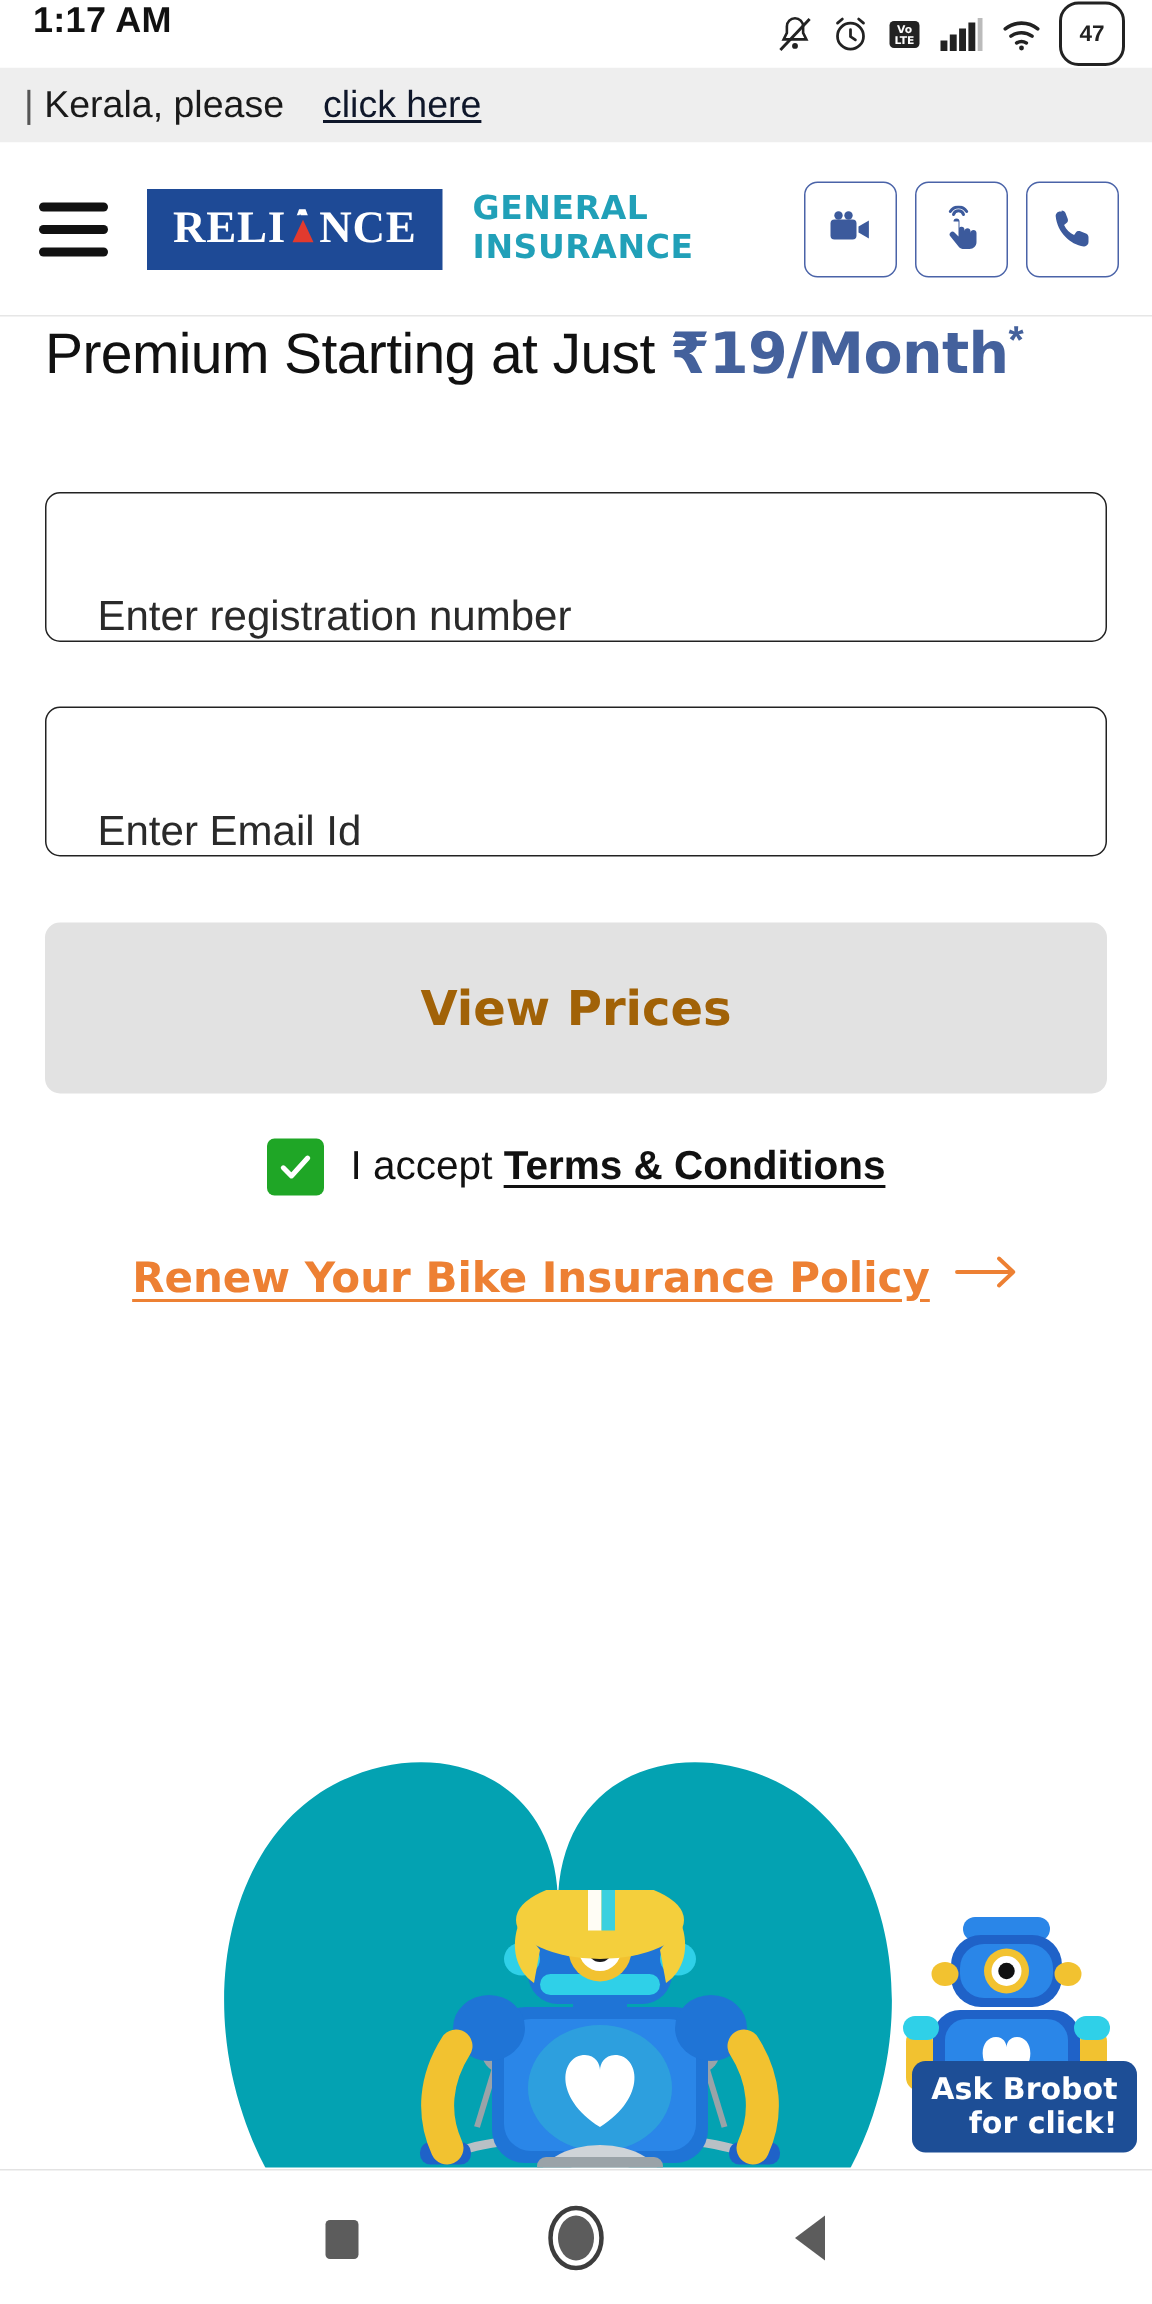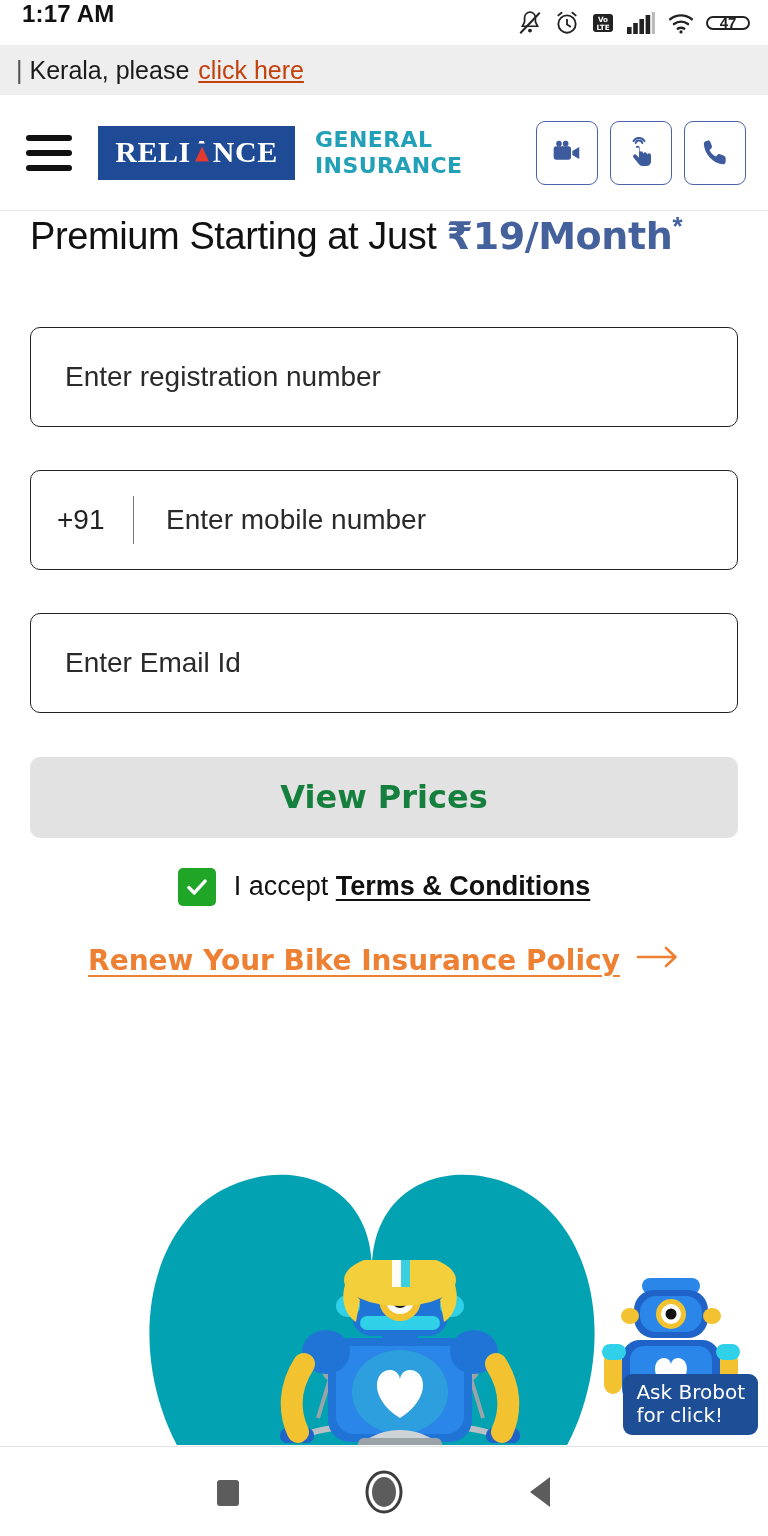--- a/index.html
+++ b/index.html
@@ -22,37 +22,37 @@
   .status-time{
     font-size:24px; font-weight:bold; color:#111;
     letter-spacing:.2px;
   }
   .status-icons{
     margin-left:auto;
     display:flex; align-items:center; gap:11px;
   }
   .status-icons svg{ display:block; }
   .batt{
-    width:44px;height:14px;border:2.4px solid #222;border-radius:13px;
+    width:44px;height:43px;border:2.4px solid #222;border-radius:13px;
     display:flex;align-items:center;justify-content:center;
     font-size:15px;font-weight:bold;color:#222;
   }
 
   
   .ticker{
     height:50px; width:100%;
     background:#eeeeee;
     display:flex; align-items:center;
     padding-left:16px;
     font-size:25px; color:#1a1a1a;
     white-space:nowrap;
     overflow:hidden;
   }
   .ticker .bar{ color:#555; margin-right:7px; font-weight:300; }
-  .ticker .lnk{ color:#c2410c; margin-left:9px; }
+  .ticker .lnk{ color:#0f172a; margin-left:26px; }
 
   
   .header{
     height:116px; width:100%;
     background:#ffffff;
     display:flex; align-items:center;
     padding:0 22px 0 26px;
     border-bottom:1px solid #e6e6e6;
   }
   .hamburger{ width:46px; display:flex; flex-direction:column; gap:9px; cursor:pointer; }
@@ -110,38 +110,38 @@
   .headline .price{
     color:#44619C; font-weight:bold;
     font-family:"DejaVu Sans", sans-serif;
   }
   .headline .star{ color:#44619C; font-weight:bold; font-size:26px; vertical-align:super;}
 
   .field{
     margin-top:0;
     height:100px; width:708px;
     border:1.6px solid #222; border-radius:10px;
-    display:flex; align-items:center;
+    display:flex; align-items:flex-end;
     padding:0 34px;
     background:#fff;
     font-size:28px; color:#2a2a2a;
     cursor:text;
   }
   .f1{ margin-top:69px; }
   .f2{ margin-top:43px; padding:0 26px; }
   .f3{ margin-top:43px; }
   .ccode{ font-size:28px; color:#222; padding-right:28px; }
   .divider{ width:1.6px; height:48px; background:#777; margin-right:32px; }
   .ph{ color:#2a2a2a; }
 
   .cta{
     margin-top:44px;
-    width:708px; height:81px;
+    width:708px; height:114px;
     background:#e2e2e2; border:none; border-radius:10px;
-    color:#15803d; font-size:32px; font-weight:bold;
+    color:#a16207; font-size:32px; font-weight:bold;
     display:flex; align-items:center; justify-content:center;
     cursor:pointer;
     font-family:"DejaVu Sans", sans-serif;
   }
 
   .accept{
     margin-top:30px;
     display:flex; align-items:center; justify-content:center;
     gap:18px;
   }
@@ -175,22 +175,22 @@
     width:520px; height:430px;
   }
   .brobot{
     position:absolute; right:8px; bottom:12px;
     width:160px; height:165px;
   }
   .brobot-label{
     position:absolute; right:10px; bottom:10px;
     background:#1d4e96; color:#fff; border-radius:9px;
     padding:7px 13px 9px;
-    font-size:20px; font-weight:normal; line-height:1.12;
-    text-align:left;
+    font-size:20px; font-weight:bold; line-height:1.12;
+    text-align:right;
     font-family:"DejaVu Sans", sans-serif;
     cursor:pointer;
   }
 
   
   .navbar{
     position:absolute; left:0; bottom:0;
     width:768px; height:90px;
     background:#ffffff;
     border-top:1px solid #e3e3e3;
@@ -305,25 +305,20 @@
 <div class="main">
 
   <div class="headline">
     <span>Premium Starting at Just </span><span class="price">₹19/Month</span><span class="star">*</span>
   </div>
 
   <div class="field f1">
     <span class="ph">Enter registration number</span>
   </div>
 
-  <div class="field f2">
-    <span class="ccode">+91</span>
-    <span class="divider"></span>
-    <span class="ph">Enter mobile number</span>
-  </div>
 
   <div class="field f3">
     <span class="ph">Enter Email Id</span>
   </div>
 
   <div class="cta">View Prices</div>
 
   <div class="accept">
     <div class="chk">
       <svg width="26" height="26" viewBox="0 0 24 24">

